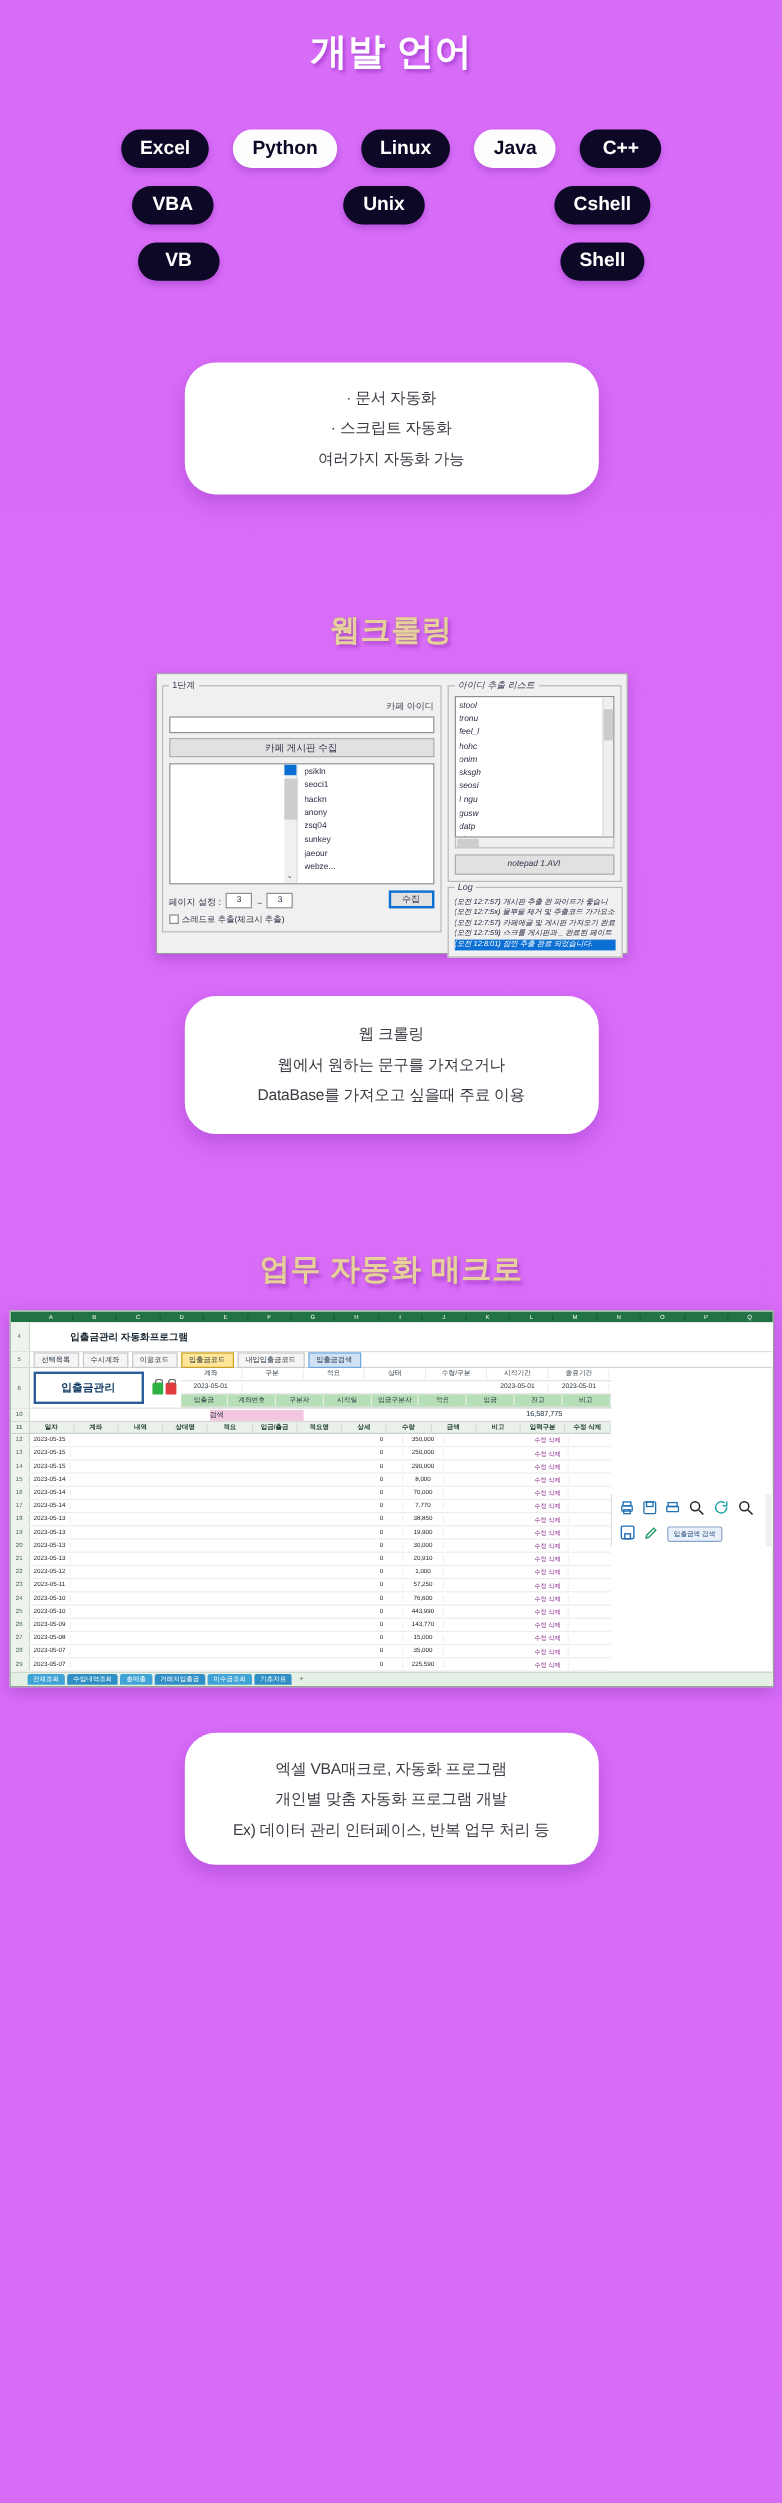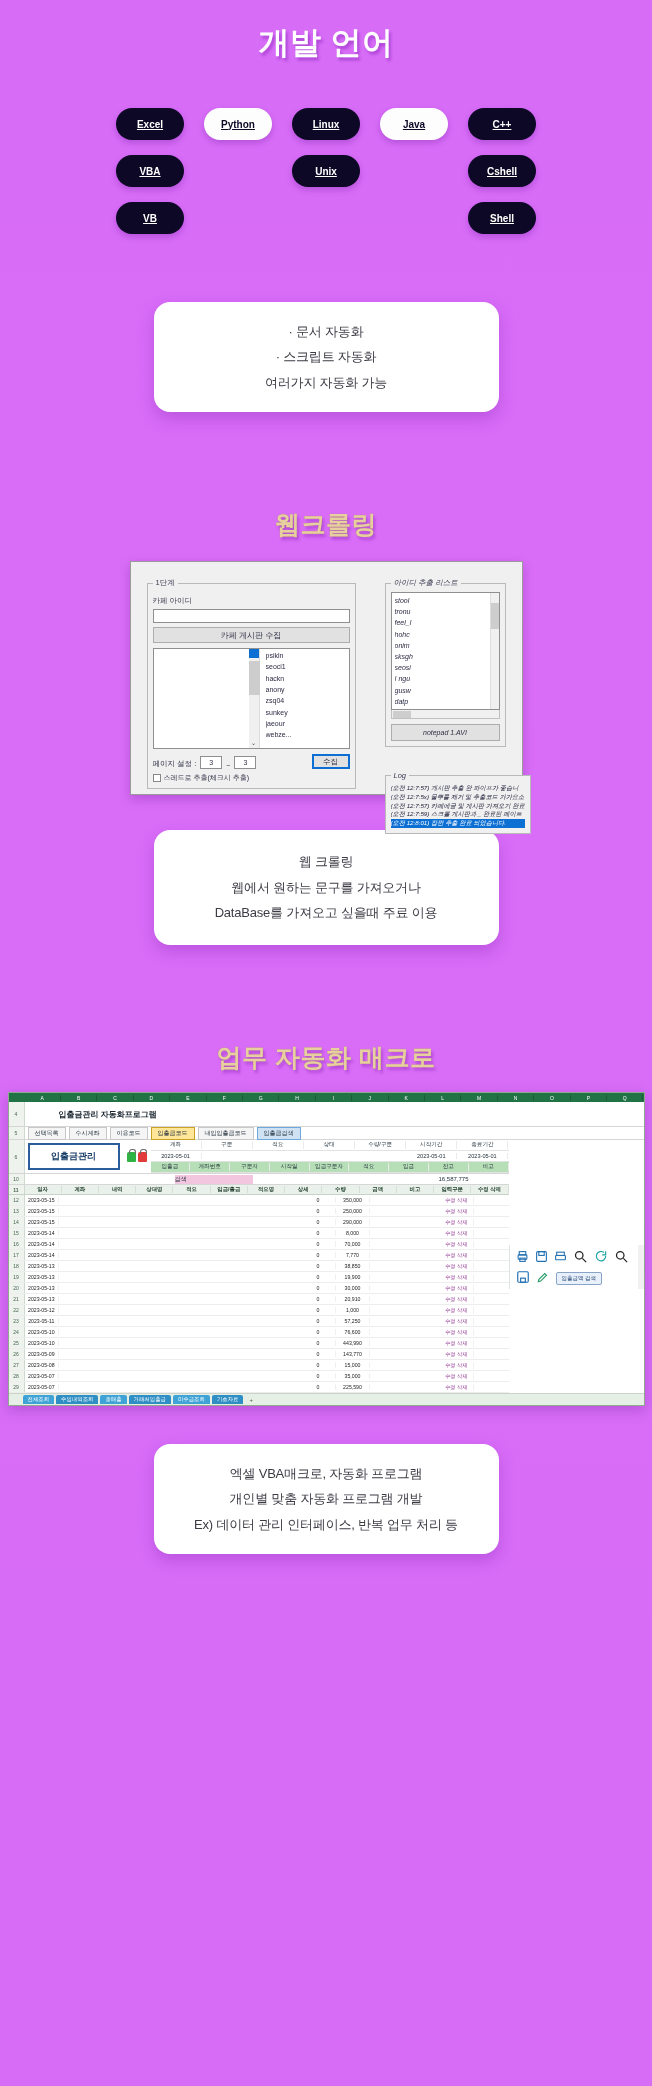--- a/index.html
+++ b/index.html
@@ -48,34 +48,33 @@
     margin-bottom: 15px;
     height: 32px;
   }
   .pill {
     min-width: 68px;
     height: 32px;
     border-radius: 17px;
     display: flex;
     align-items: center;
     justify-content: center;
-    font-size: 10px;
+    font-size: 16px;
     font-weight: 700;
     padding: 0 16px;
     box-shadow: 0 3px 6px rgba(90,10,140,.28);
-    text-decoration: underline;
   }
   .pill.dark { background: #0d0826; color: #ffffff; }
   .pill.light { background: #fdfdfd; color: #0d0826; }
   .pill.ghost { background: transparent; box-shadow: none; pointer-events: none; }
 
   
   .card {
     background: #ffffff;
-    border-radius: 16px;
+    border-radius: 26px;
     box-shadow: 0 7px 16px rgba(110,20,160,.28);
     margin: 0 auto;
     padding: 22px 18px;
     text-align: center;
     color: #3b3b44;
   }
   .card p {
     font-size: 13px;
     line-height: 1.95;
     letter-spacing: -0.2px;
@@ -121,27 +120,27 @@
   .appwin-title .t { flex: 1 1 auto; white-space: nowrap; overflow: hidden; }
   .appwin-close { font-size: 10px; color: #333; padding: 0 4px; }
 
   .appwin-body { display: flex; padding: 4px; gap: 5px; background: #f0f0f0; height: 232px; }
   .app-left { width: 235px; display: flex; flex-direction: column; }
   .app-right { width: 145px; display: flex; flex-direction: column; font-style: italic; }
 
   fieldset.grp {
     border: 1px solid #b9b9b9;
     padding: 4px 5px 5px;
-    margin: 12px;
+    margin: 0;
     background: #f0f0f0;
   }
   fieldset.grp > legend {
     font-size: 7.5px; color: #3a3a52; padding: 0 3px;
   }
-  .lbl-center { text-align: left; font-size: 7.5px; color: #3b3b50; margin: 4px 0 3px; }
+  .lbl-center { text-align: right; font-size: 7.5px; color: #3b3b50; margin: 4px 0 3px; }
   .txtbox {
     background: #ffffff; border: 1px solid #8f8f8f;
     height: 14px; width: 100%; margin-bottom: 4px;
   }
   .btn-wide {
     background: #e1e1e1; border: 1px solid #adadad;
     height: 16px; width: 100%; font-size: 8px; color: #2f2f45;
     display: flex; align-items: center; justify-content: center; margin-bottom: 5px;
   }
   .listbox {

